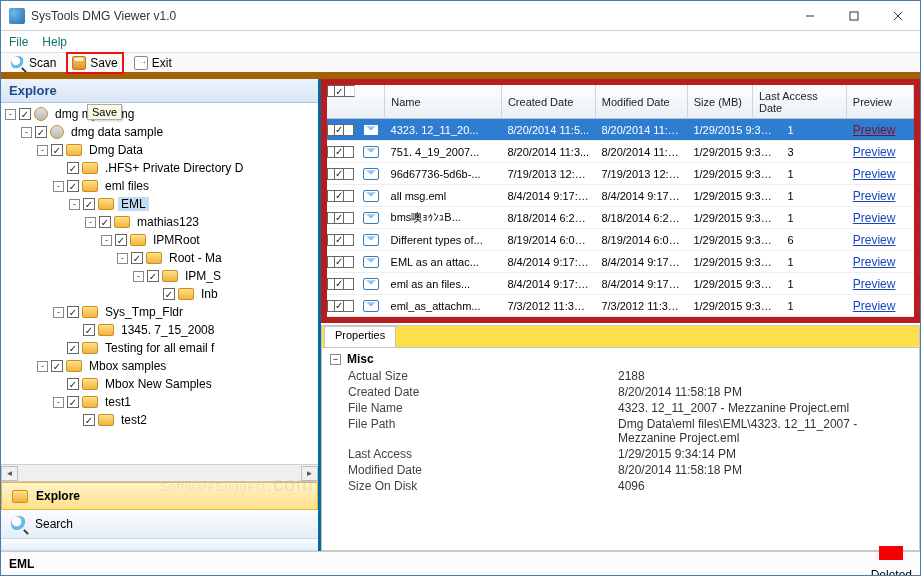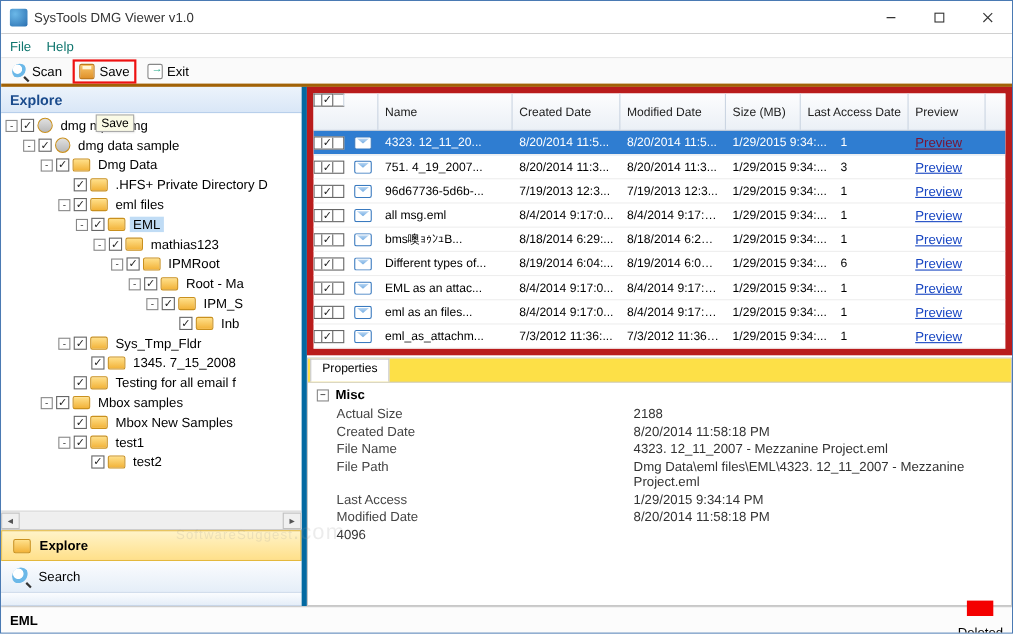--- a/index.html
+++ b/index.html
@@ -5,32 +5,32 @@
 * { box-sizing: border-box; margin: 0; padding: 0; font-family: "Segoe UI", Tahoma, sans-serif; font-size: 12px; }
 body { background: #fff; width: 921px; height: 576px; border: 1px solid #4a7ab3; overflow: hidden; display: flex; flex-direction: column; }
 .titlebar { height: 30px; background: #fff; display: flex; align-items: center; border-bottom: 1px solid #d0d0d0; }
 .titlebar .app-icon { width: 16px; height: 16px; margin: 0 6px 0 8px; background: radial-gradient(circle at 30% 30%, #6bb8e8, #2a6fb0); border-radius: 2px; }
 .titlebar .title { flex: 0 0 auto; color: #333; }
 .titlebar .spacer { flex: 1; }
 .winbtn { width: 44px; height: 29px; display: flex; align-items: center; justify-content: center; color: #333; }
 .winbtn svg { width: 10px; height: 10px; }
 .menubar { height: 22px; display: flex; align-items: center; padding: 0 8px; gap: 14px; background: #fff; border-bottom: 1px solid #e0e0e0; }
 .menubar span { color: #0f766e; }
-.toolbar { height: 26px; display: flex; align-items: center; padding: 0 4px; gap: 4px; background: #fafafa; border-bottom: 3px solid #a16207; }
+.toolbar { height: 26px; display: flex; align-items: center; padding: 0 4px; gap: 4px; background: #fafafa; border-bottom: 7px solid #a16207; }
 .tbtn { display: flex; align-items: center; gap: 4px; padding: 2px 6px; height: 22px; }
 .tbtn .ic { width: 14px; height: 14px; display: inline-block; }
 .tbtn.highlight { border: 2px solid #e11; padding: 0 4px; }
 .ic-scan { background: radial-gradient(circle at 35% 35%, #fff 30%, #6bb8e8 35%, #6bb8e8 55%, transparent 60%); border-radius: 50%; position: relative; }
 .ic-scan::after { content:''; position:absolute; width:6px; height:2px; background:#333; transform:rotate(45deg); bottom:-1px; right:-2px; }
 .ic-save { background: linear-gradient(#f9c76b, #e0922b); border: 1px solid #c07a1e; border-radius: 2px; position: relative; }
 .ic-save::before { content:''; position:absolute; top:1px; left:2px; right:2px; height:3px; background:#fff6d8; }
 .ic-exit { background: #fff; border: 1px solid #888; border-radius: 2px; position: relative; }
 .ic-exit::after { content:'→'; position:absolute; top:-2px; left:3px; color:#2a8; font-size:10px; }
 .body { flex: 1; display: flex; min-height: 0; }
-.left { width: 278px; display: flex; flex-direction: column; border-right: 5px solid #0369a1; }
+.left { width: 320px; display: flex; flex-direction: column; border-right: 3px solid #0369a1; }
 .panel-hdr { background: linear-gradient(#ecf3fb, #d9e7f7); border-bottom: 1px solid #a9c5e6; padding: 4px 8px; font-weight: bold; color: #1a4b8c; font-size: 13px; }
 .tree-wrap { flex: 1; overflow: auto; background: #fff; position: relative; }
 .tree { padding: 2px 0 2px 4px; white-space: nowrap; }
 .node { display: flex; align-items: center; height: 18px; }
 .toggle { width: 11px; height: 11px; border: 1px solid #888; display: flex; align-items: center; justify-content: center; font-size: 9px; line-height: 1; margin-right: 3px; background: #fff; color: #333; }
 .toggle.none { border: none; }
 .cb { width: 12px; height: 12px; border: 1px solid #666; margin-right: 3px; display: flex; align-items: center; justify-content: center; background: #fff; }
 .cb.on::after { content: '✓'; font-size: 10px; color: #222; }
 .fld { width: 16px; height: 12px; background: linear-gradient(#ffe08a, #f2b33a); border: 1px solid #c9901e; border-radius: 2px; margin-right: 4px; flex-shrink: 0; }
 .fld.cd { background: linear-gradient(#e0e0e0, #b8b8b8); border-radius: 50%; width: 14px; height: 14px; }
@@ -438,20 +438,21 @@
             </div>
             <div class="pg-row">
               <span class="k">Last Access</span>
               <span class="v">1/29/2015 9:34:14 PM</span>
             </div>
             <div class="pg-row">
               <span class="k">Modified Date</span>
               <span class="v">8/20/2014 11:58:18 PM</span>
             </div>
             <div class="pg-row">
+              <span class="k">Size On Disk</span>
               <span class="v">4096</span>
             </div>
           </div>
       </div>
     </div>
   </div>
 </div>
 
 <div class="watermark"><span>SoftwareSuggest</span><span class="com">.com</span></div>
 

